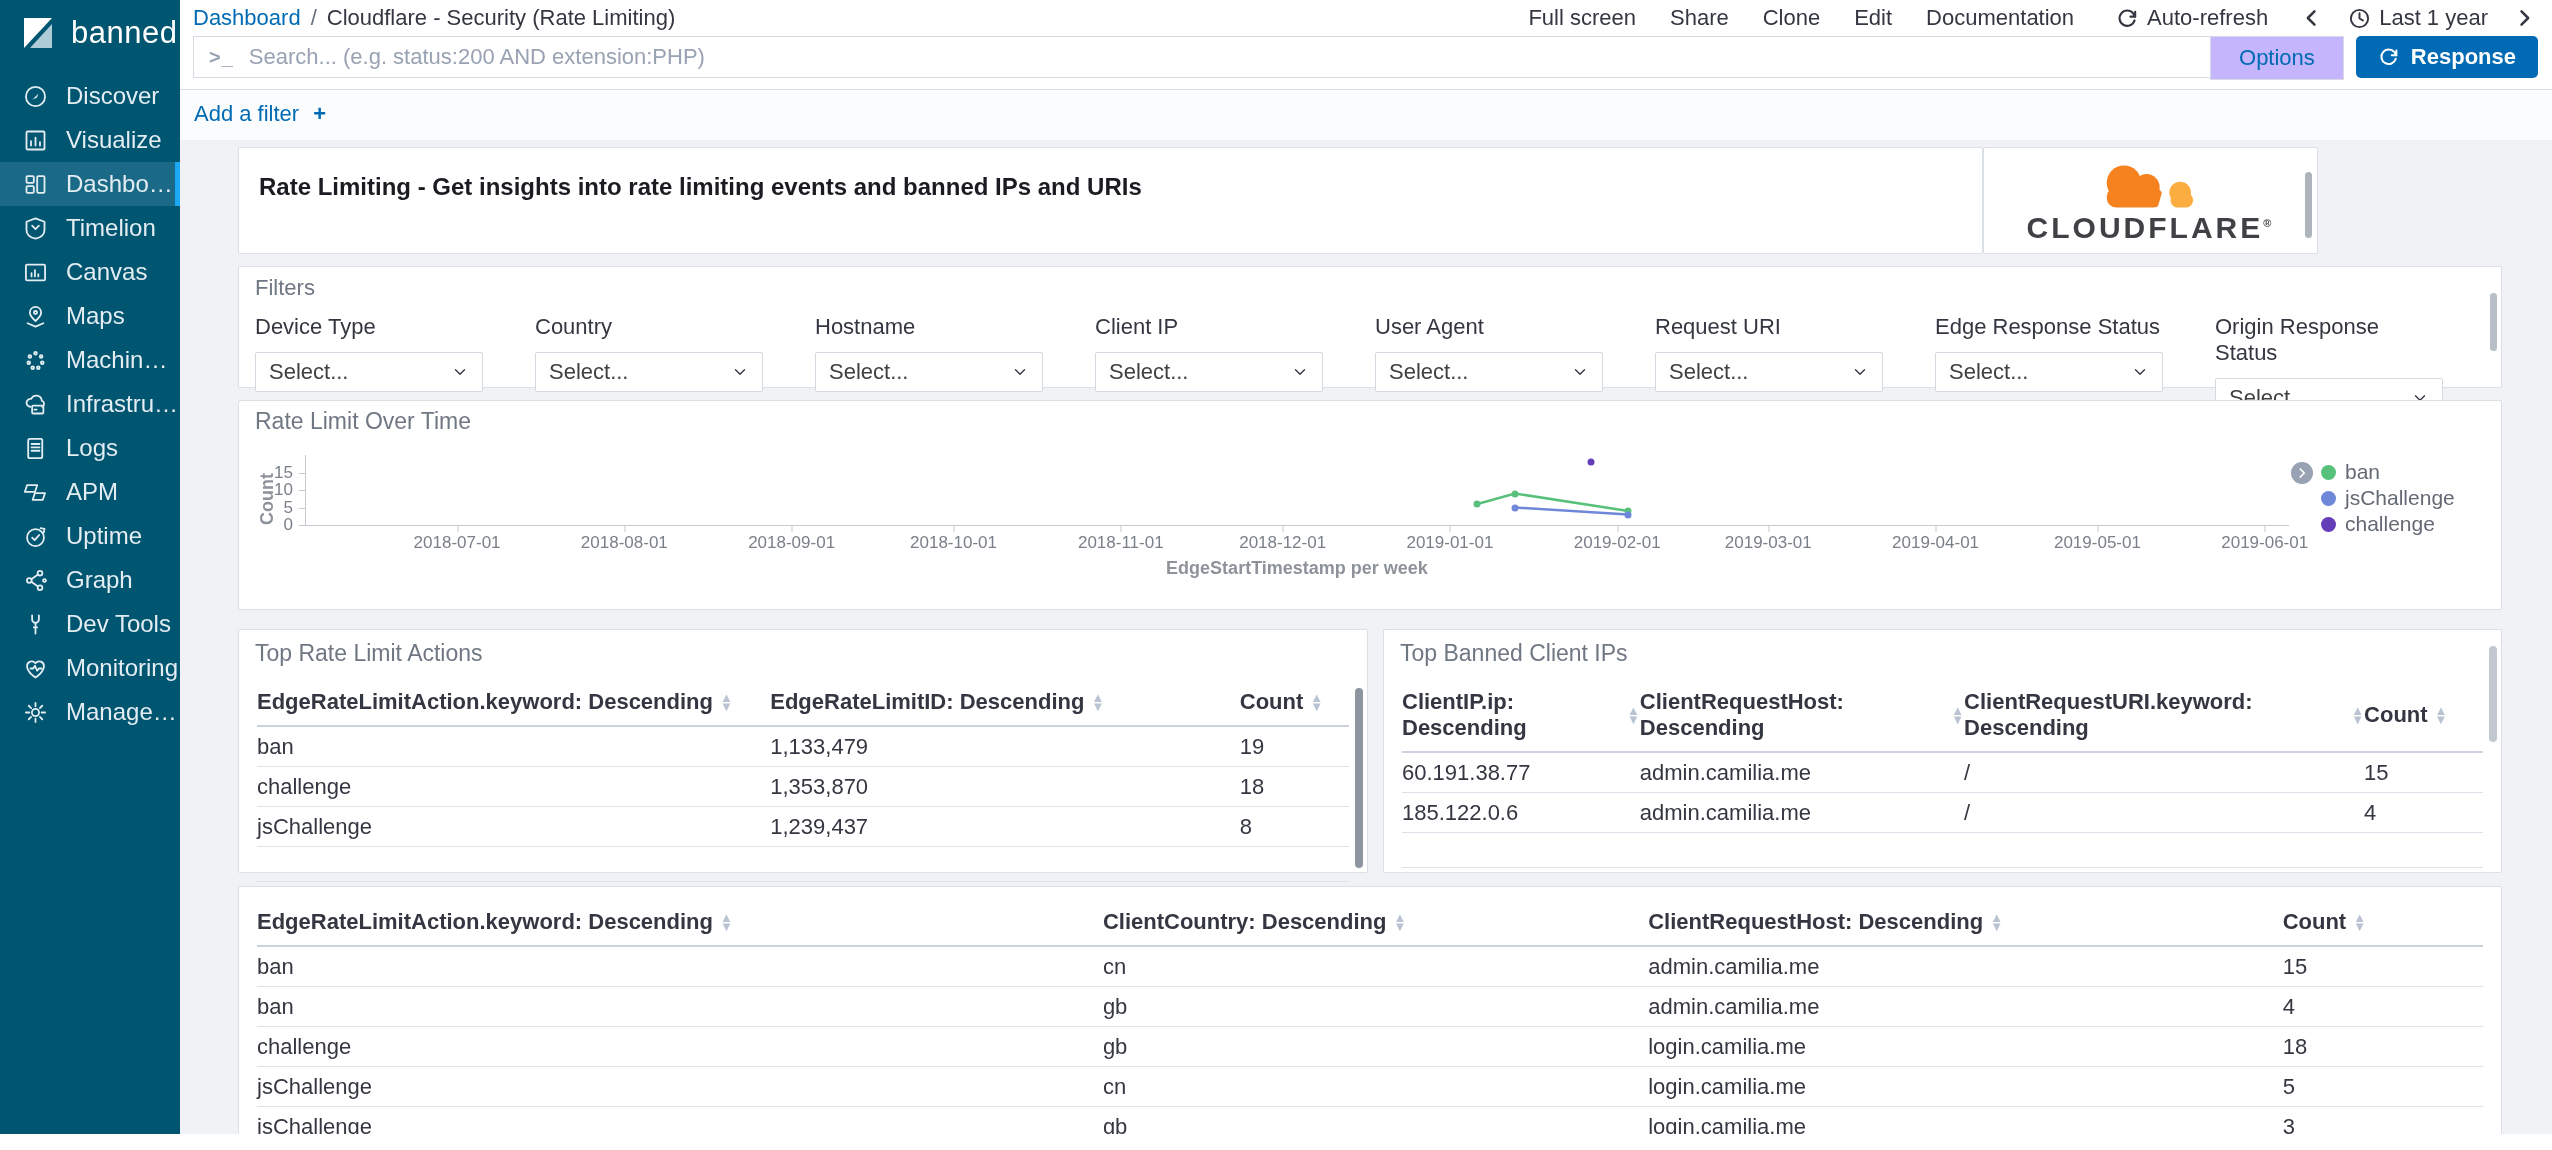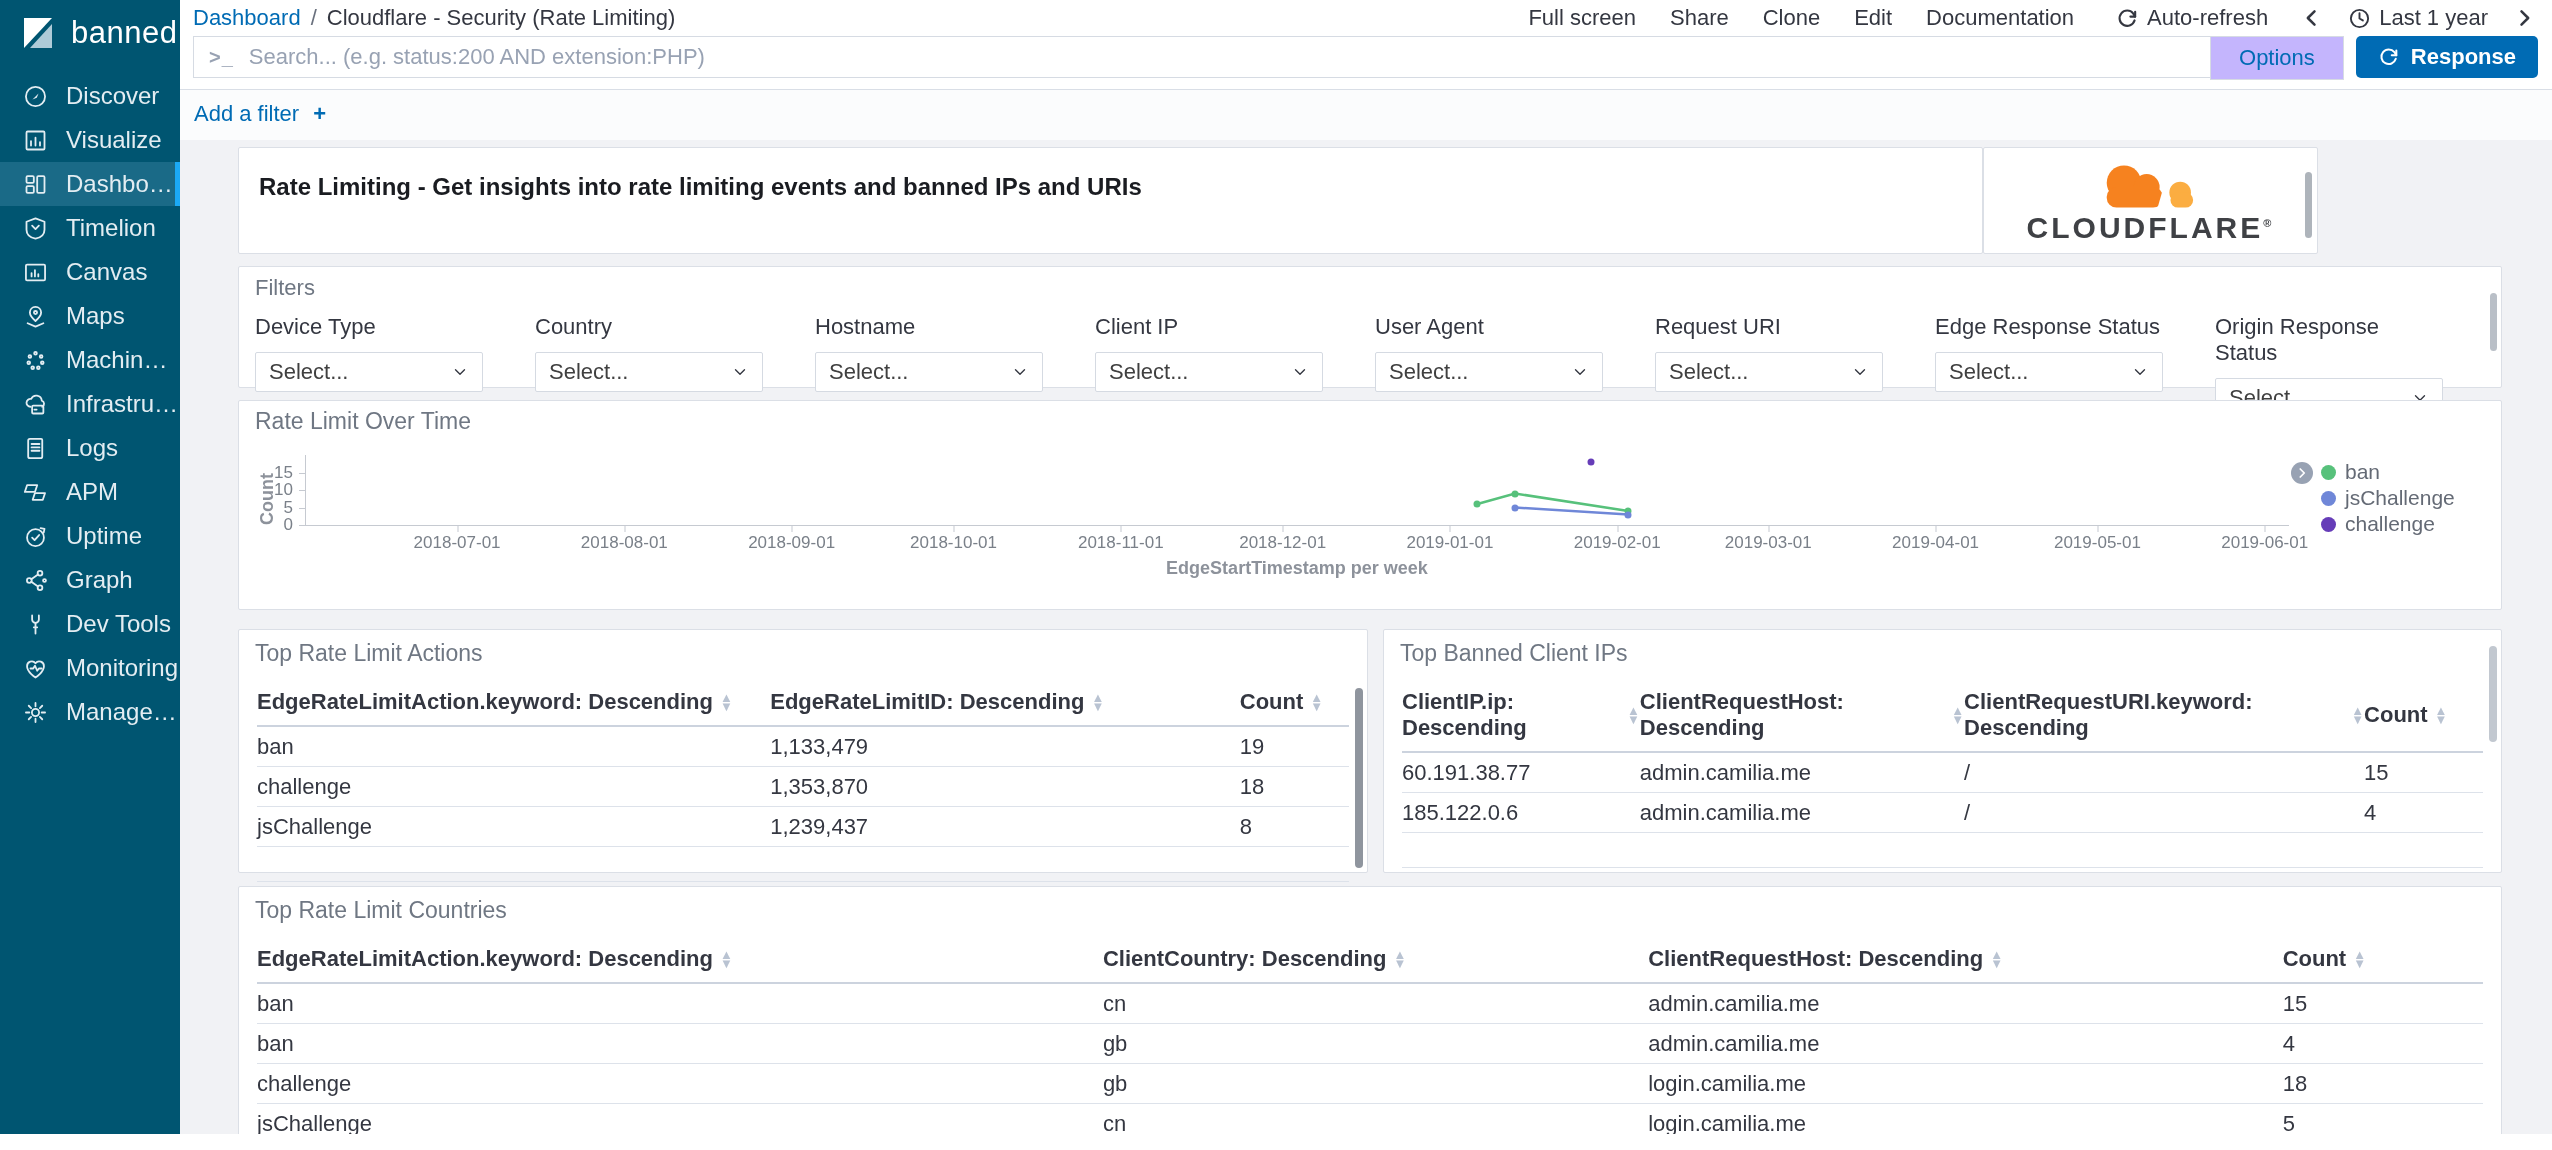--- a/index.html
+++ b/index.html
@@ -621,21 +621,20 @@
                 <div class="t-cell" style="width: 11%;">4</div>
               </div>
               <div class="t-row empty"></div>
               <div class="t-row empty"></div>
             </div>
           <div class="sb" style="right:4px;top:16px;width:8px;height:96px;background:#c2c8d0"></div>
         </div>
       </div>
 
       <div class="panel countries-panel">
-        <div class="vis-title">Top Rate Limit Countries</div>
         <div class="table">
             <div class="t-head">
               <div class="t-hcell" style="width: 38%;">
                 <span class="hc-label">EdgeRateLimitAction.keyword: Descending</span>
                 <span class="sort-icon">
                   <i>▲</i>
                   <i>▼</i>
                 </span>
               </div>
               <div class="t-hcell" style="width: 24.5%;">

